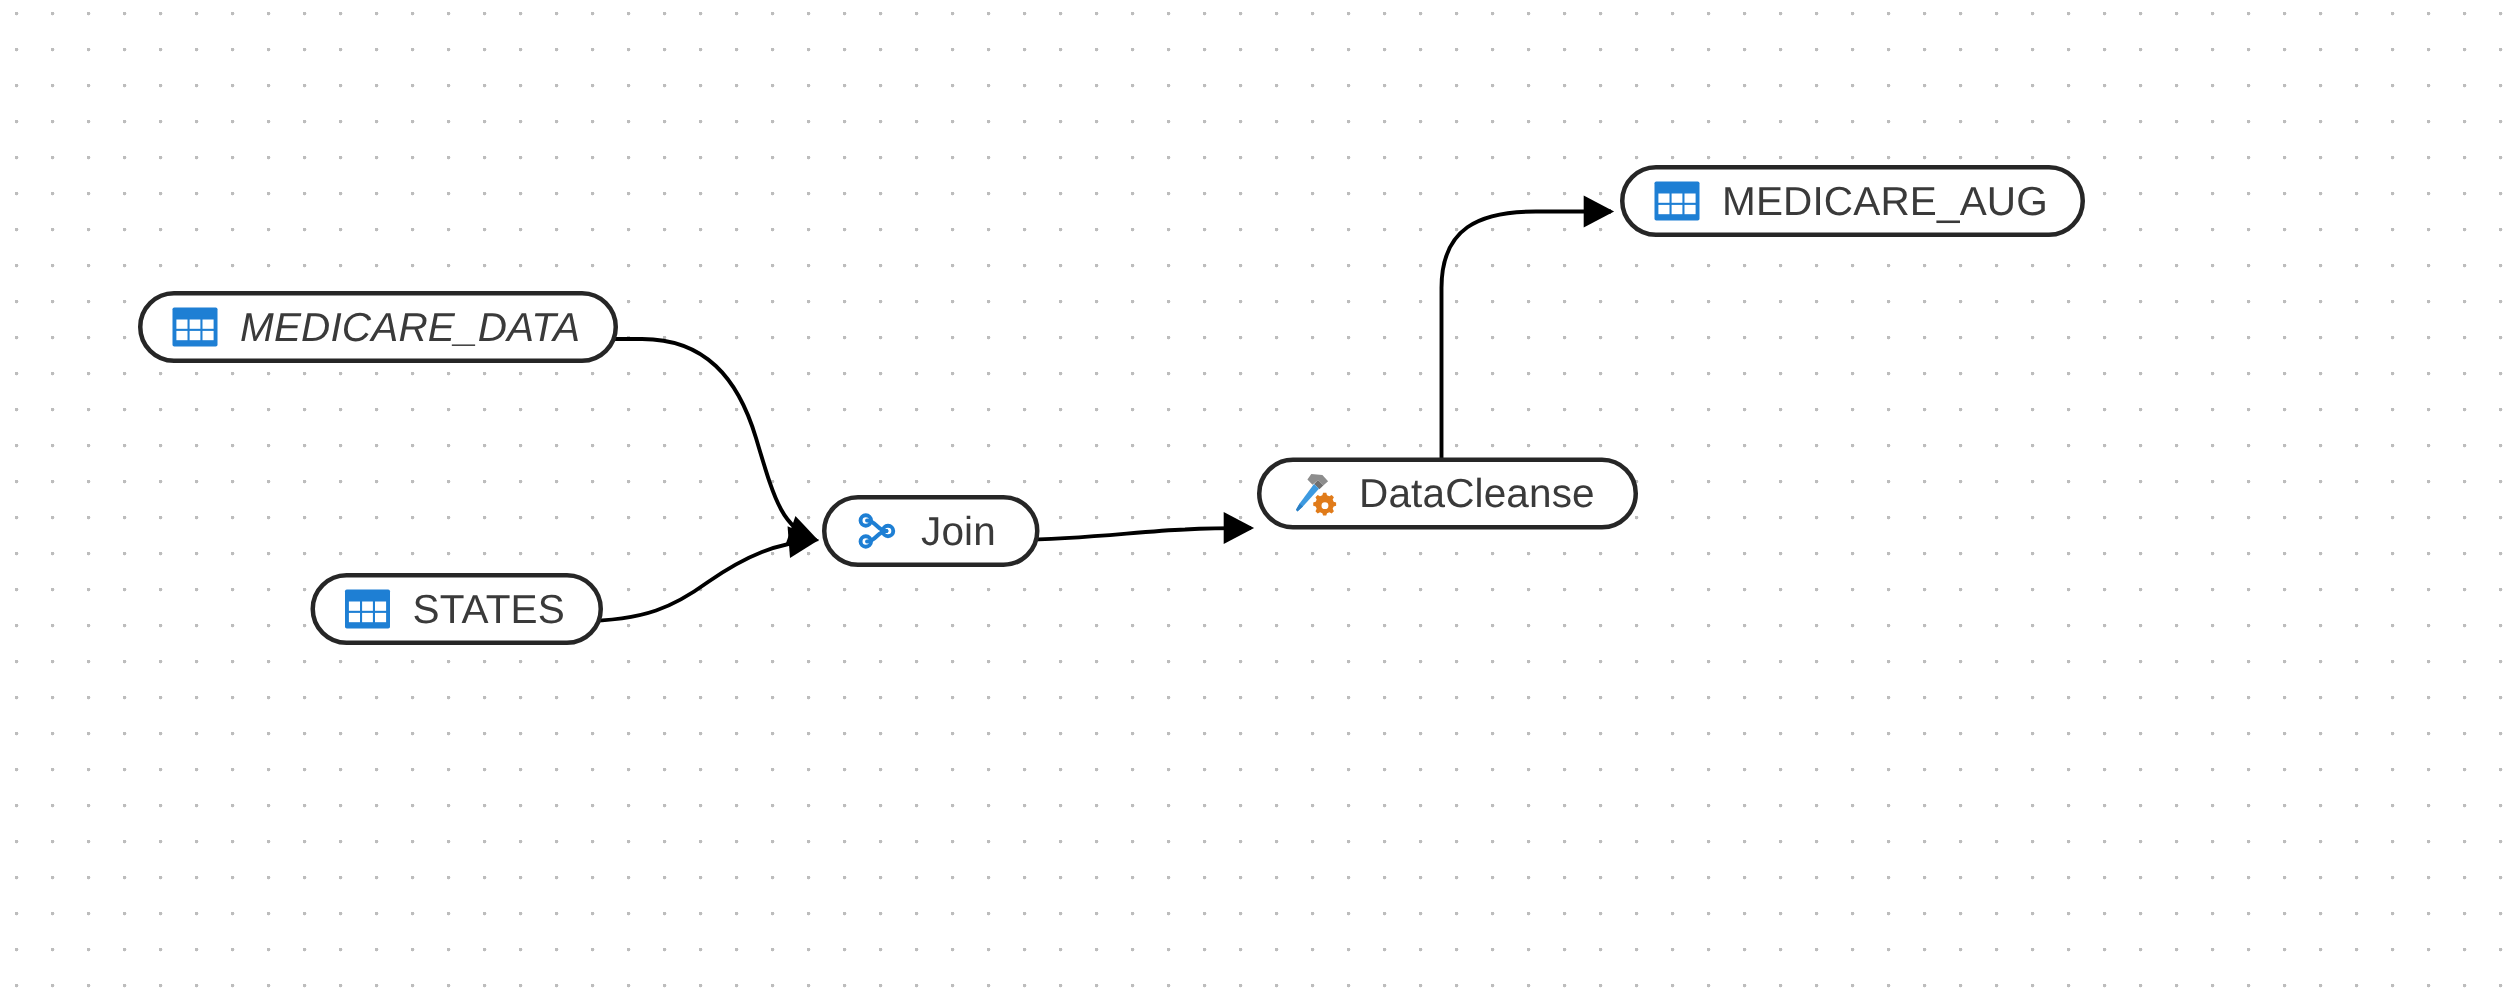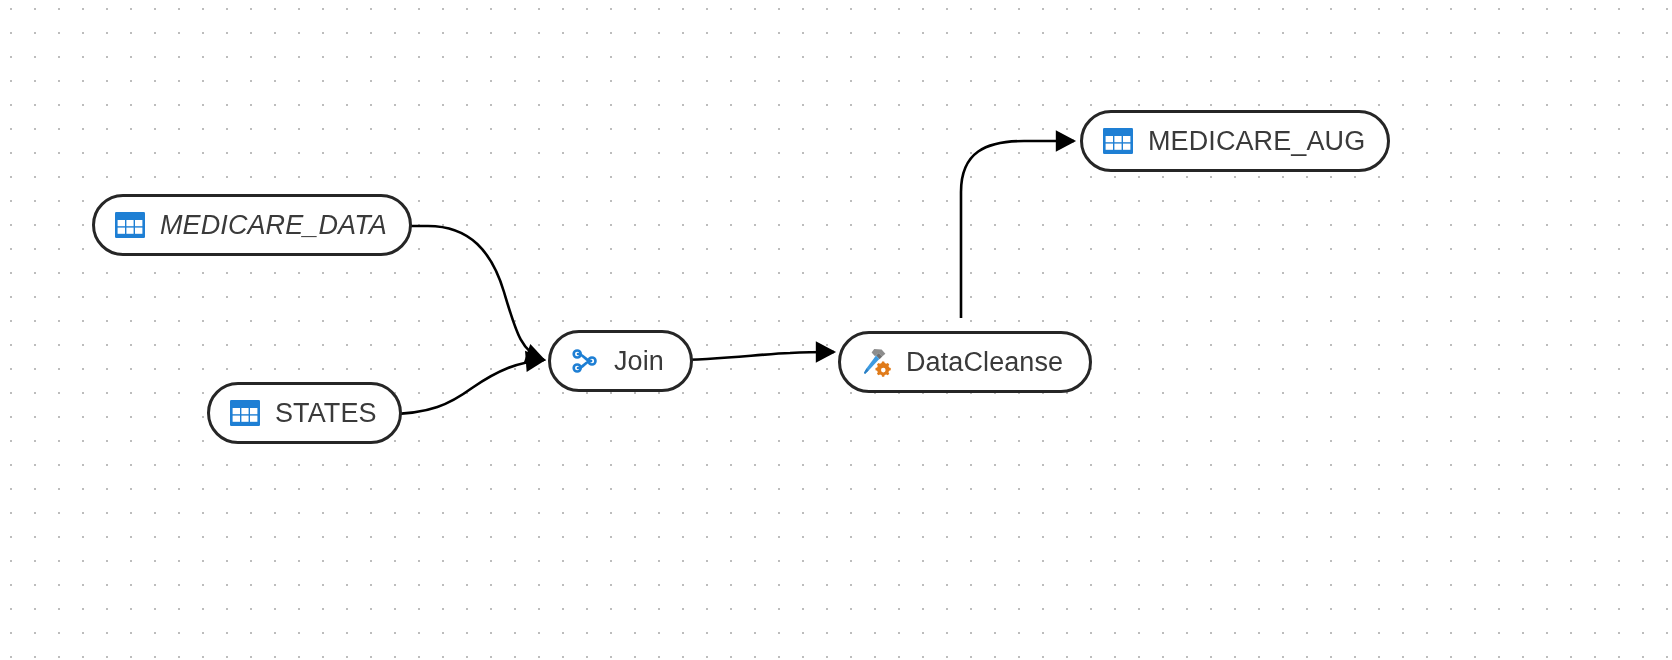--- a/index.html
+++ b/index.html
@@ -41,21 +41,21 @@
   
   .node {
     position: absolute;
     display: flex;
     align-items: center;
     box-sizing: border-box;
     background: #ffffff;
     border: 3px solid #262626;
     border-radius: 999px;
     padding: 0 22px 0 18px;
-    height: 62px;
+    height: 48px;
     gap: 13px;
     white-space: nowrap;
     cursor: pointer;
   }
 
   .node-label {
     font-size: 27px;
     line-height: 1;
     color: #3a3a3a;
     letter-spacing: 0.1px;
@@ -71,21 +71,21 @@
 
   .node-icon.small {
     width: 32px;
     height: 32px;
   }
 
   
   #node-medicare-data { left: 92px;   top: 194px; font-style: italic; }
   #node-states        { left: 207px;  top: 382px; }
   #node-join          { left: 548px;  top: 330px; padding: 0 26px 0 18px; }
-  #node-datacleanse   { left: 838px;  top: 331px; padding: 0 26px 0 18px; }
+  #node-datacleanse   { left: 838px;  top: 305px; padding: 0 26px 0 18px; }
   #node-medicare-aug  { left: 1080px; top: 110px; }
 </style>
 </head>
 <body>
 
 <div id="canvas-root">
 
   <div id="dot-grid"></div>
 
   <svg id="edges-layer" viewBox="0 0 1672 660" xmlns="http://www.w3.org/2000/svg">

